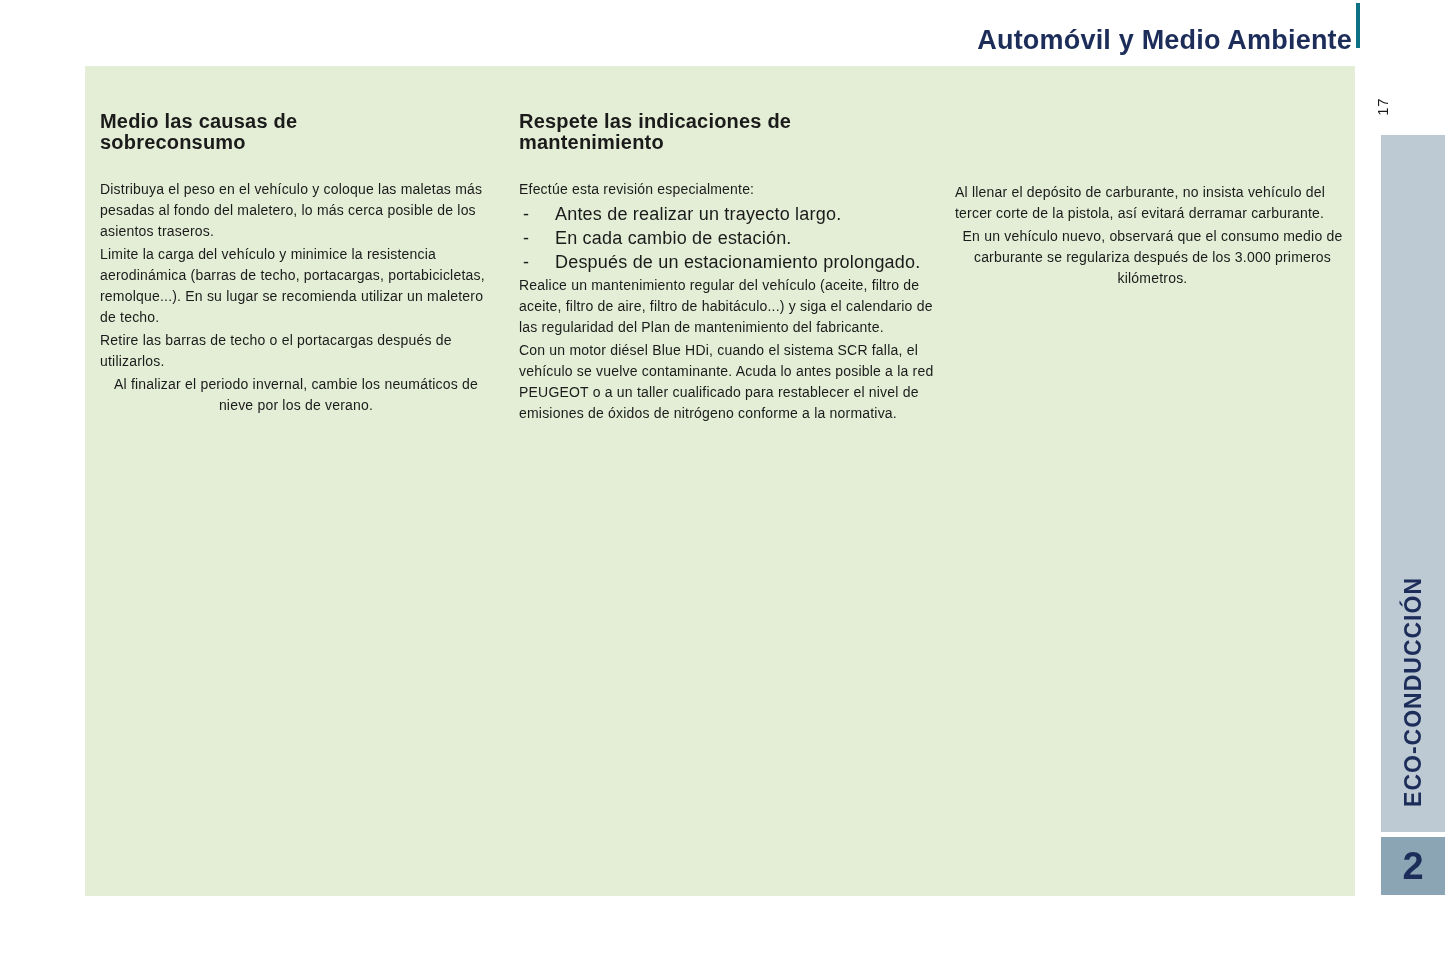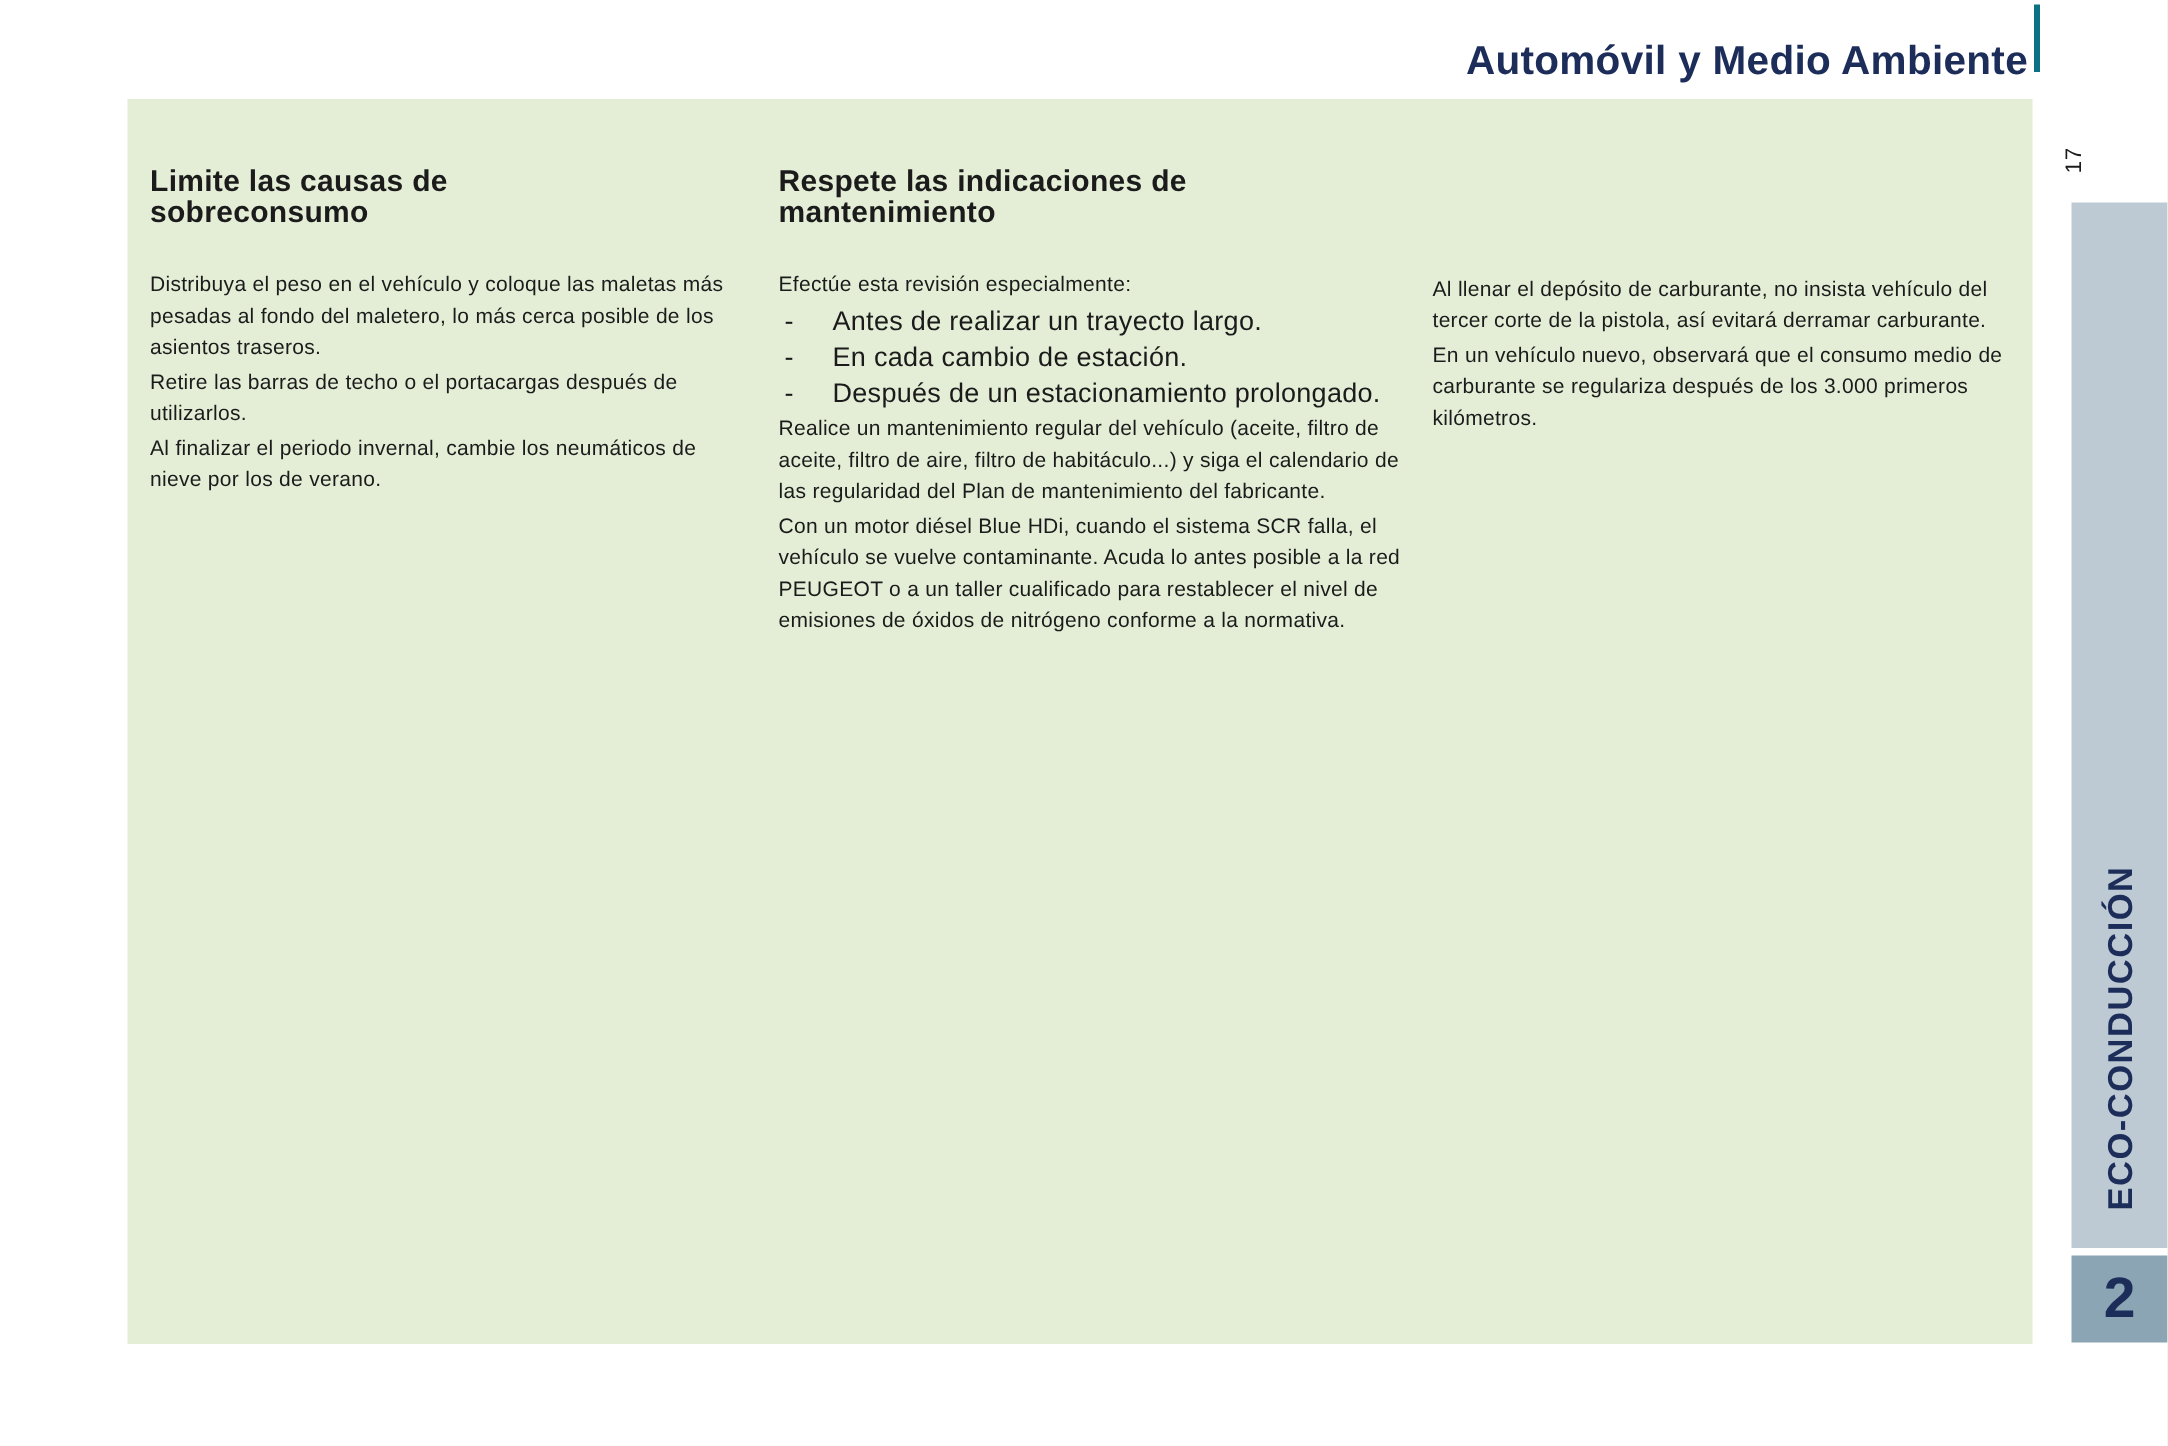--- a/index.html
+++ b/index.html
@@ -68,21 +68,21 @@
 
   p.body-text {
     margin: 2px 0 0 0;
     font-size: 14px;
     line-height: 21px;
     letter-spacing: 0.2px;
   }
   p.first { margin-top: 0; }
   .gap-md { margin-top: 30px; }
   .gap-lg { margin-top: 52px; }
-  .gap-xl { margin-top: 61px; }
+  .gap-xl { margin-top: 61px; text-align: center; }
 
   ul.dash-list {
     list-style: none;
     margin: 4px 0 0 0;
     padding: 0;
   }
   ul.dash-list li {
     display: flex;
     margin-top: 3px;
     font-size: 18px;
@@ -153,22 +153,23 @@
 <body>
 
 <div>
 
   <div class="header-title">Automóvil y Medio Ambiente</div>
   <div class="header-bar"></div>
 
   <div class="content-box">
 
     <div class="col col-left">
-      <h2 class="section-heading">Limite las causas de sobreconsumo</h2>
+      <h2 class="section-heading">Medio las causas de sobreconsumo</h2>
       <p class="body-text first">Distribuya el peso en el vehículo y coloque las maletas más pesadas al fondo del maletero, lo más cerca posible de los asientos traseros.</p>
+      <p class="body-text">Limite la carga del vehículo y minimice la resistencia aerodinámica (barras de techo, portacargas, portabicicletas, remolque...). En su lugar se recomienda utilizar un maletero de techo.</p>
       <p class="body-text">Retire las barras de techo o el portacargas después de utilizarlos.</p>
       <p class="body-text gap-xl">Al finalizar el periodo invernal, cambie los neumáticos de nieve por los de verano.</p>
     </div>
 
     <div class="col col-middle">
       <h2 class="section-heading">Respete las indicaciones de mantenimiento</h2>
       <p class="body-text">Efectúe esta revisión especialmente:</p>
       <ul class="dash-list">
         <li>
           <span class="dash">-</span>

